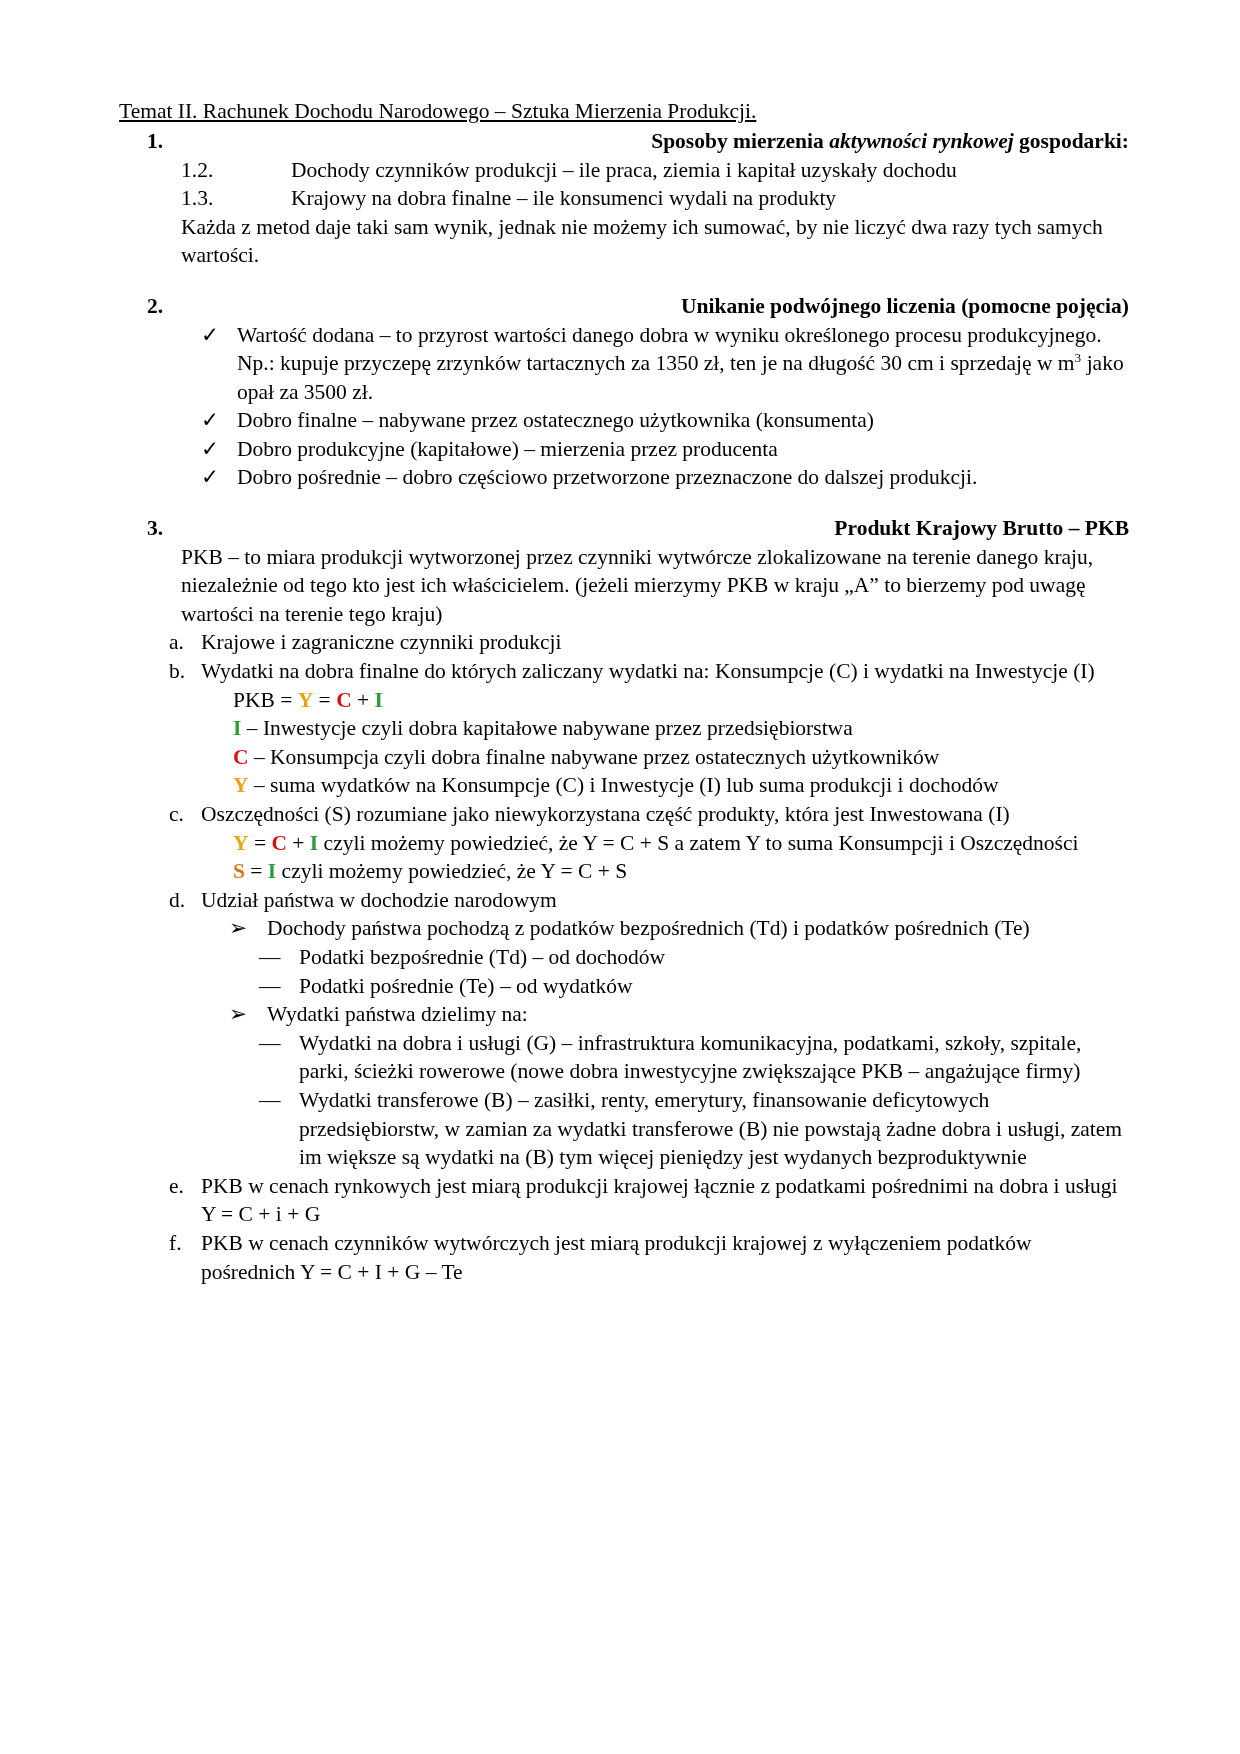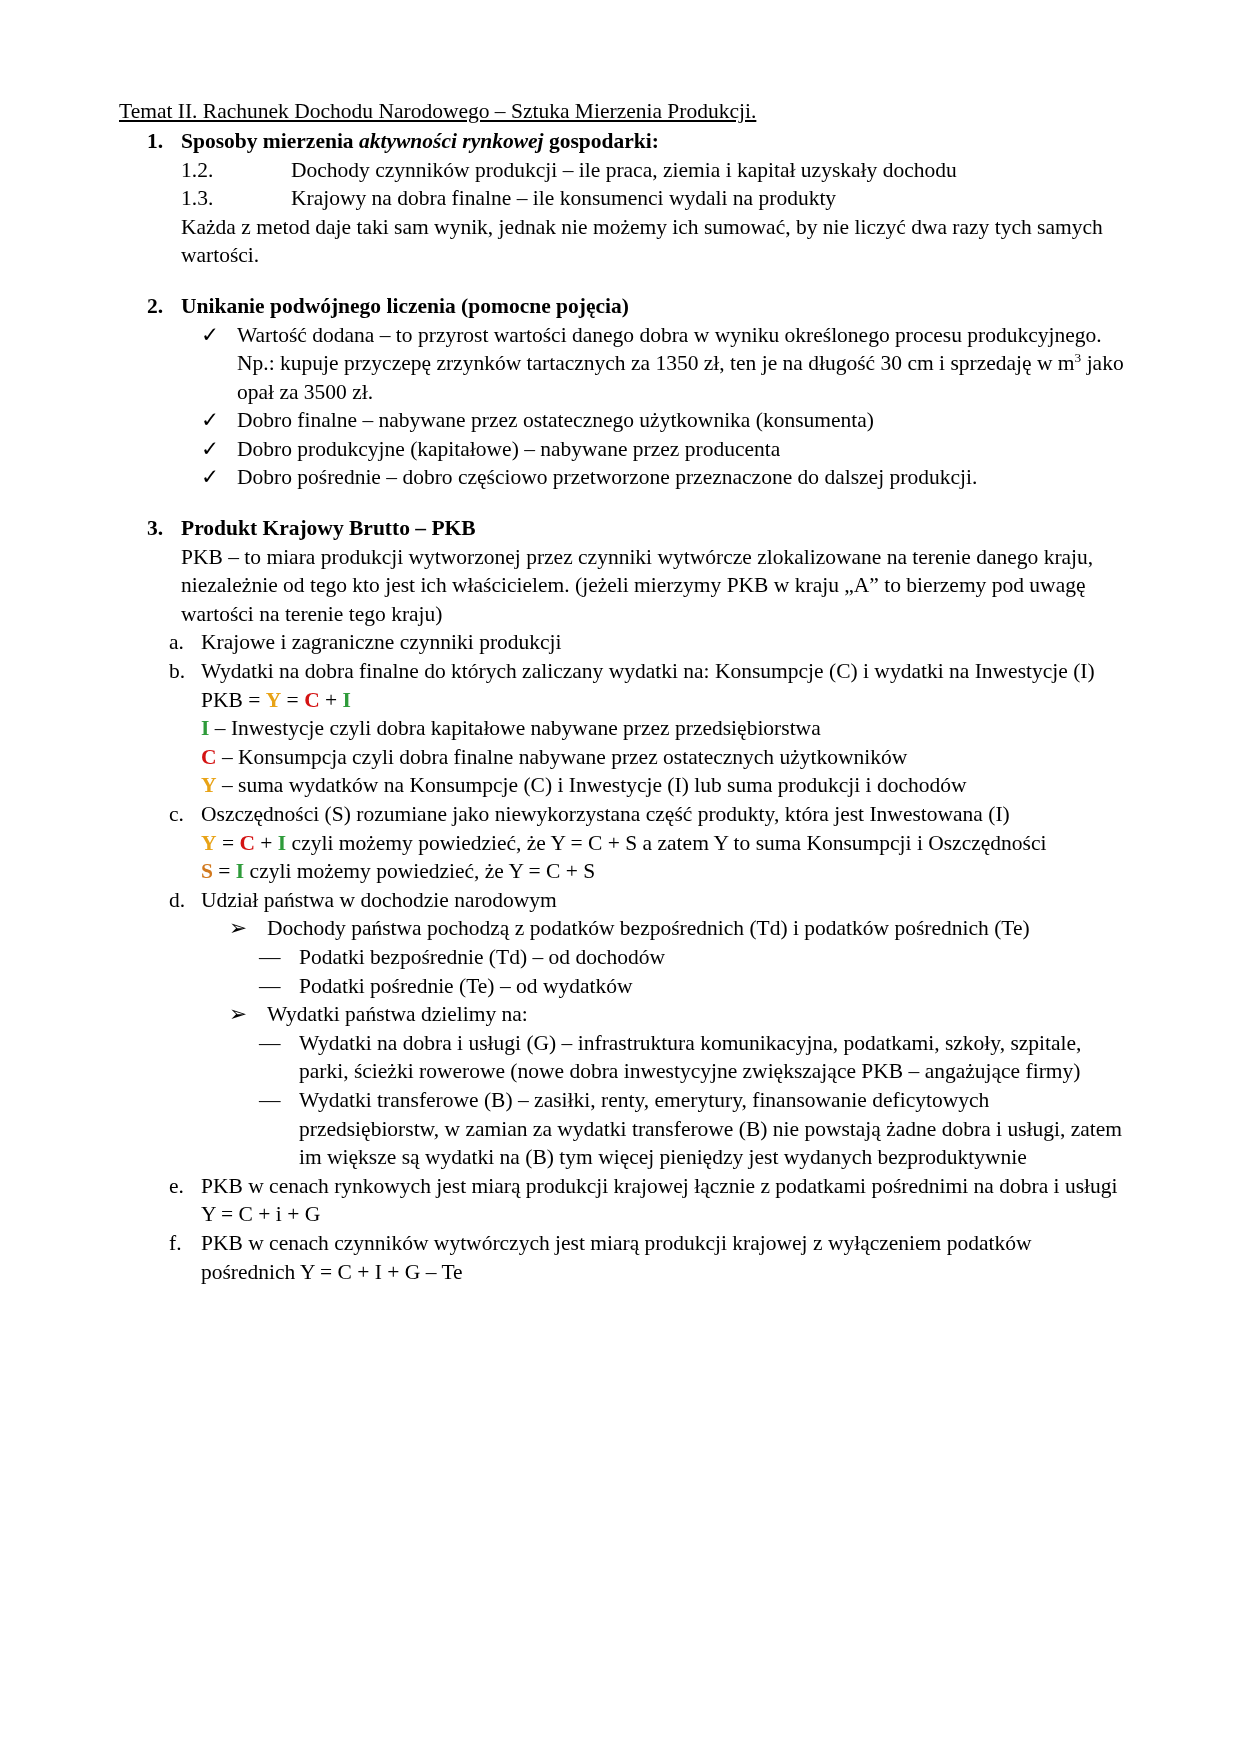--- a/index.html
+++ b/index.html
@@ -58,20 +58,21 @@
   .lvl1 {
     margin-left: 28px;
     margin-top: 0;
   }
   .lvl1 .marker {
     width: 34px;
     font-weight: bold;
   }
   .lvl1 .body-txt {
     font-weight: bold;
+    text-align: right;
   }
   .lvl1 .body-txt em {
     font-style: italic;
     font-weight: bold;
   }
 
   
   .lvl2 {
     margin-left: 62px;
   }
@@ -98,21 +99,21 @@
   
   .lettered {
     margin-left: 50px;
   }
   .lettered .marker {
     width: 32px;
   }
 
   
   .sub-text {
-    margin-left: 82px;
+    margin-left: 114px;
   }
 
   
   .arrow {
     margin-left: 110px;
   }
   .arrow .marker {
     width: 38px;
   }
 
@@ -174,21 +175,21 @@
       <span class="marker">✓</span>
       <span class="body-txt"><span>Wartość dodana – to przyrost wartości danego dobra w wyniku określonego procesu produkcyjnego. Np.: kupuje przyczepę zrzynków tartacznych za 1350 zł, ten je na długość 30 cm i sprzedaję w m</span><sup>3</sup><span> jako opał za 3500 zł.</span></span>
     </div>
 
     <div class="row check">
       <span class="marker">✓</span>
       <span class="body-txt">Dobro finalne – nabywane przez ostatecznego użytkownika (konsumenta)</span>
     </div>
     <div class="row check">
       <span class="marker">✓</span>
-      <span class="body-txt">Dobro produkcyjne (kapitałowe) – nabywane przez producenta</span>
+      <span class="body-txt">Dobro produkcyjne (kapitałowe) – mierzenia przez producenta</span>
     </div>
     <div class="row check">
       <span class="marker">✓</span>
       <span class="body-txt">Dobro pośrednie – dobro częściowo przetworzone przeznaczone do dalszej produkcji.</span>
     </div>
 
     <div class="spacer"></div>
 
     <div class="row lvl1">
       <span class="marker">3.</span>

